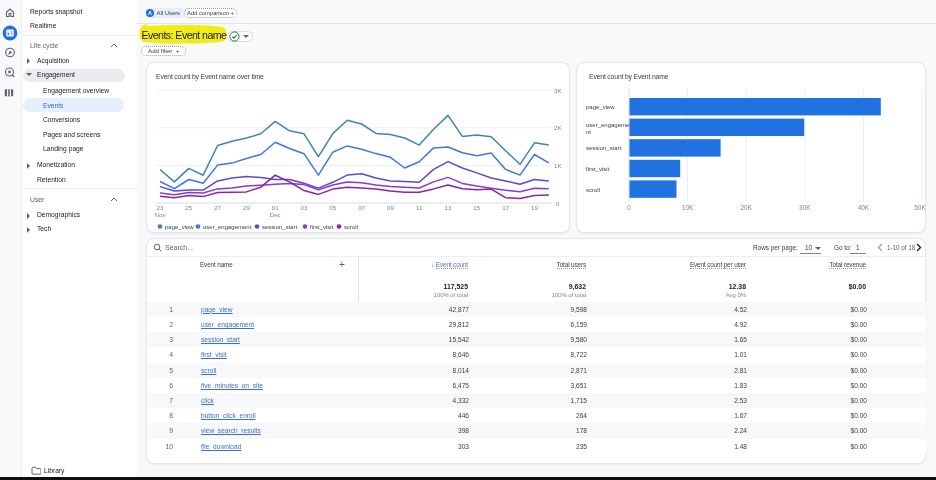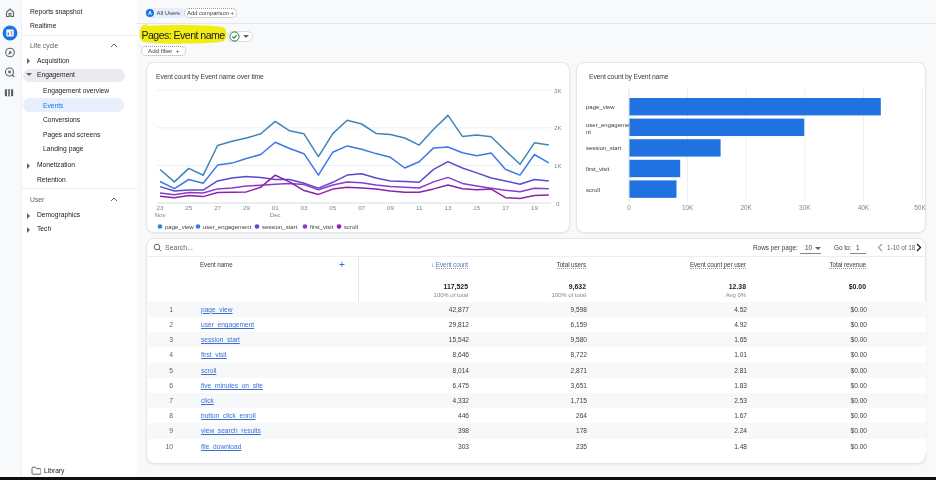--- a/index.html
+++ b/index.html
@@ -81,21 +81,21 @@
 </div>
 <div id="main">
 <div style="position:absolute;left:0;top:23px;width:799px;border-top:1px solid #e3e5e8"></div>
 <div class="chip" style="left:7.5px;top:8.4px;background:#e7eefb;padding:0 5px 0 1.5px;font-size:5.9px">
 <span style="width:8px;height:8px;border-radius:50%;background:#1a73e8;color:#fff;font-size:5.5px;display:inline-flex;align-items:center;justify-content:center;margin-right:2.5px;font-weight:bold">A</span>All Users</div>
 <div class="chip" style="left:47px;top:8.2px;width:53px;justify-content:center;border:1px dotted #9aa0a6;background:#fff;font-size:5.8px">Add comparison&nbsp;+</div>
 <svg width="95" height="24" style="position:absolute;left:0px;top:22px">
 <path d="M6 4.5 q-4 1 -3.5 8 q0.3 6 4 7.5 q18 2.5 40 1.5 q24 0.5 39-2 q4-1 4-7 q0-6-4-7.5 q-17-2.5-40-2 q-25-0.5-39.5 1.5" fill="#f2ec10" opacity="0.98"></path>
 <path d="M3.5 5 q4-3.5 8-2.5 l-6 4 z" fill="#f2ec10" opacity="0.98"></path>
 </svg>
-<div style="position:absolute;left:4.5px;top:29px;font-size:10.6px;letter-spacing:-0.55px;color:#1b1c1e">Pages: Event name</div>
+<div style="position:absolute;left:4.5px;top:29px;font-size:10.6px;letter-spacing:-0.55px;color:#1b1c1e">Events: Event name</div>
 <div style="position:absolute;left:89.5px;top:30.5px;width:26px;height:11px;border:1px solid #dadce0;border-radius:6px;background:#fff"></div>
 <svg width="11" height="11" style="position:absolute;left:92px;top:31px">
       <circle cx="5.5" cy="5.5" r="4.6" fill="none" stroke="#188038" stroke-width="1"></circle>
       <path d="M3.3 5.6 l1.6 1.6 2.8-3" fill="none" stroke="#188038" stroke-width="1.1"></path>
     </svg>
 <div class="tri" style="left:106px;top:35px;border-top:3.5px solid #5f6368;border-left:3px solid transparent;border-right:3px solid transparent"></div>
 <div class="chip" style="left:4px;top:45.5px;height:10.5px;border:1px dotted #9aa0a6;background:#fff;padding:0 6px;font-size:6.2px">Add filter&nbsp; +</div>
 
 <div class="card" style="left:9px;top:62px;width:424px;height:171px">
 <div class="ct" style="left:9px;top:9.5px">Event count by Event name over time</div>

